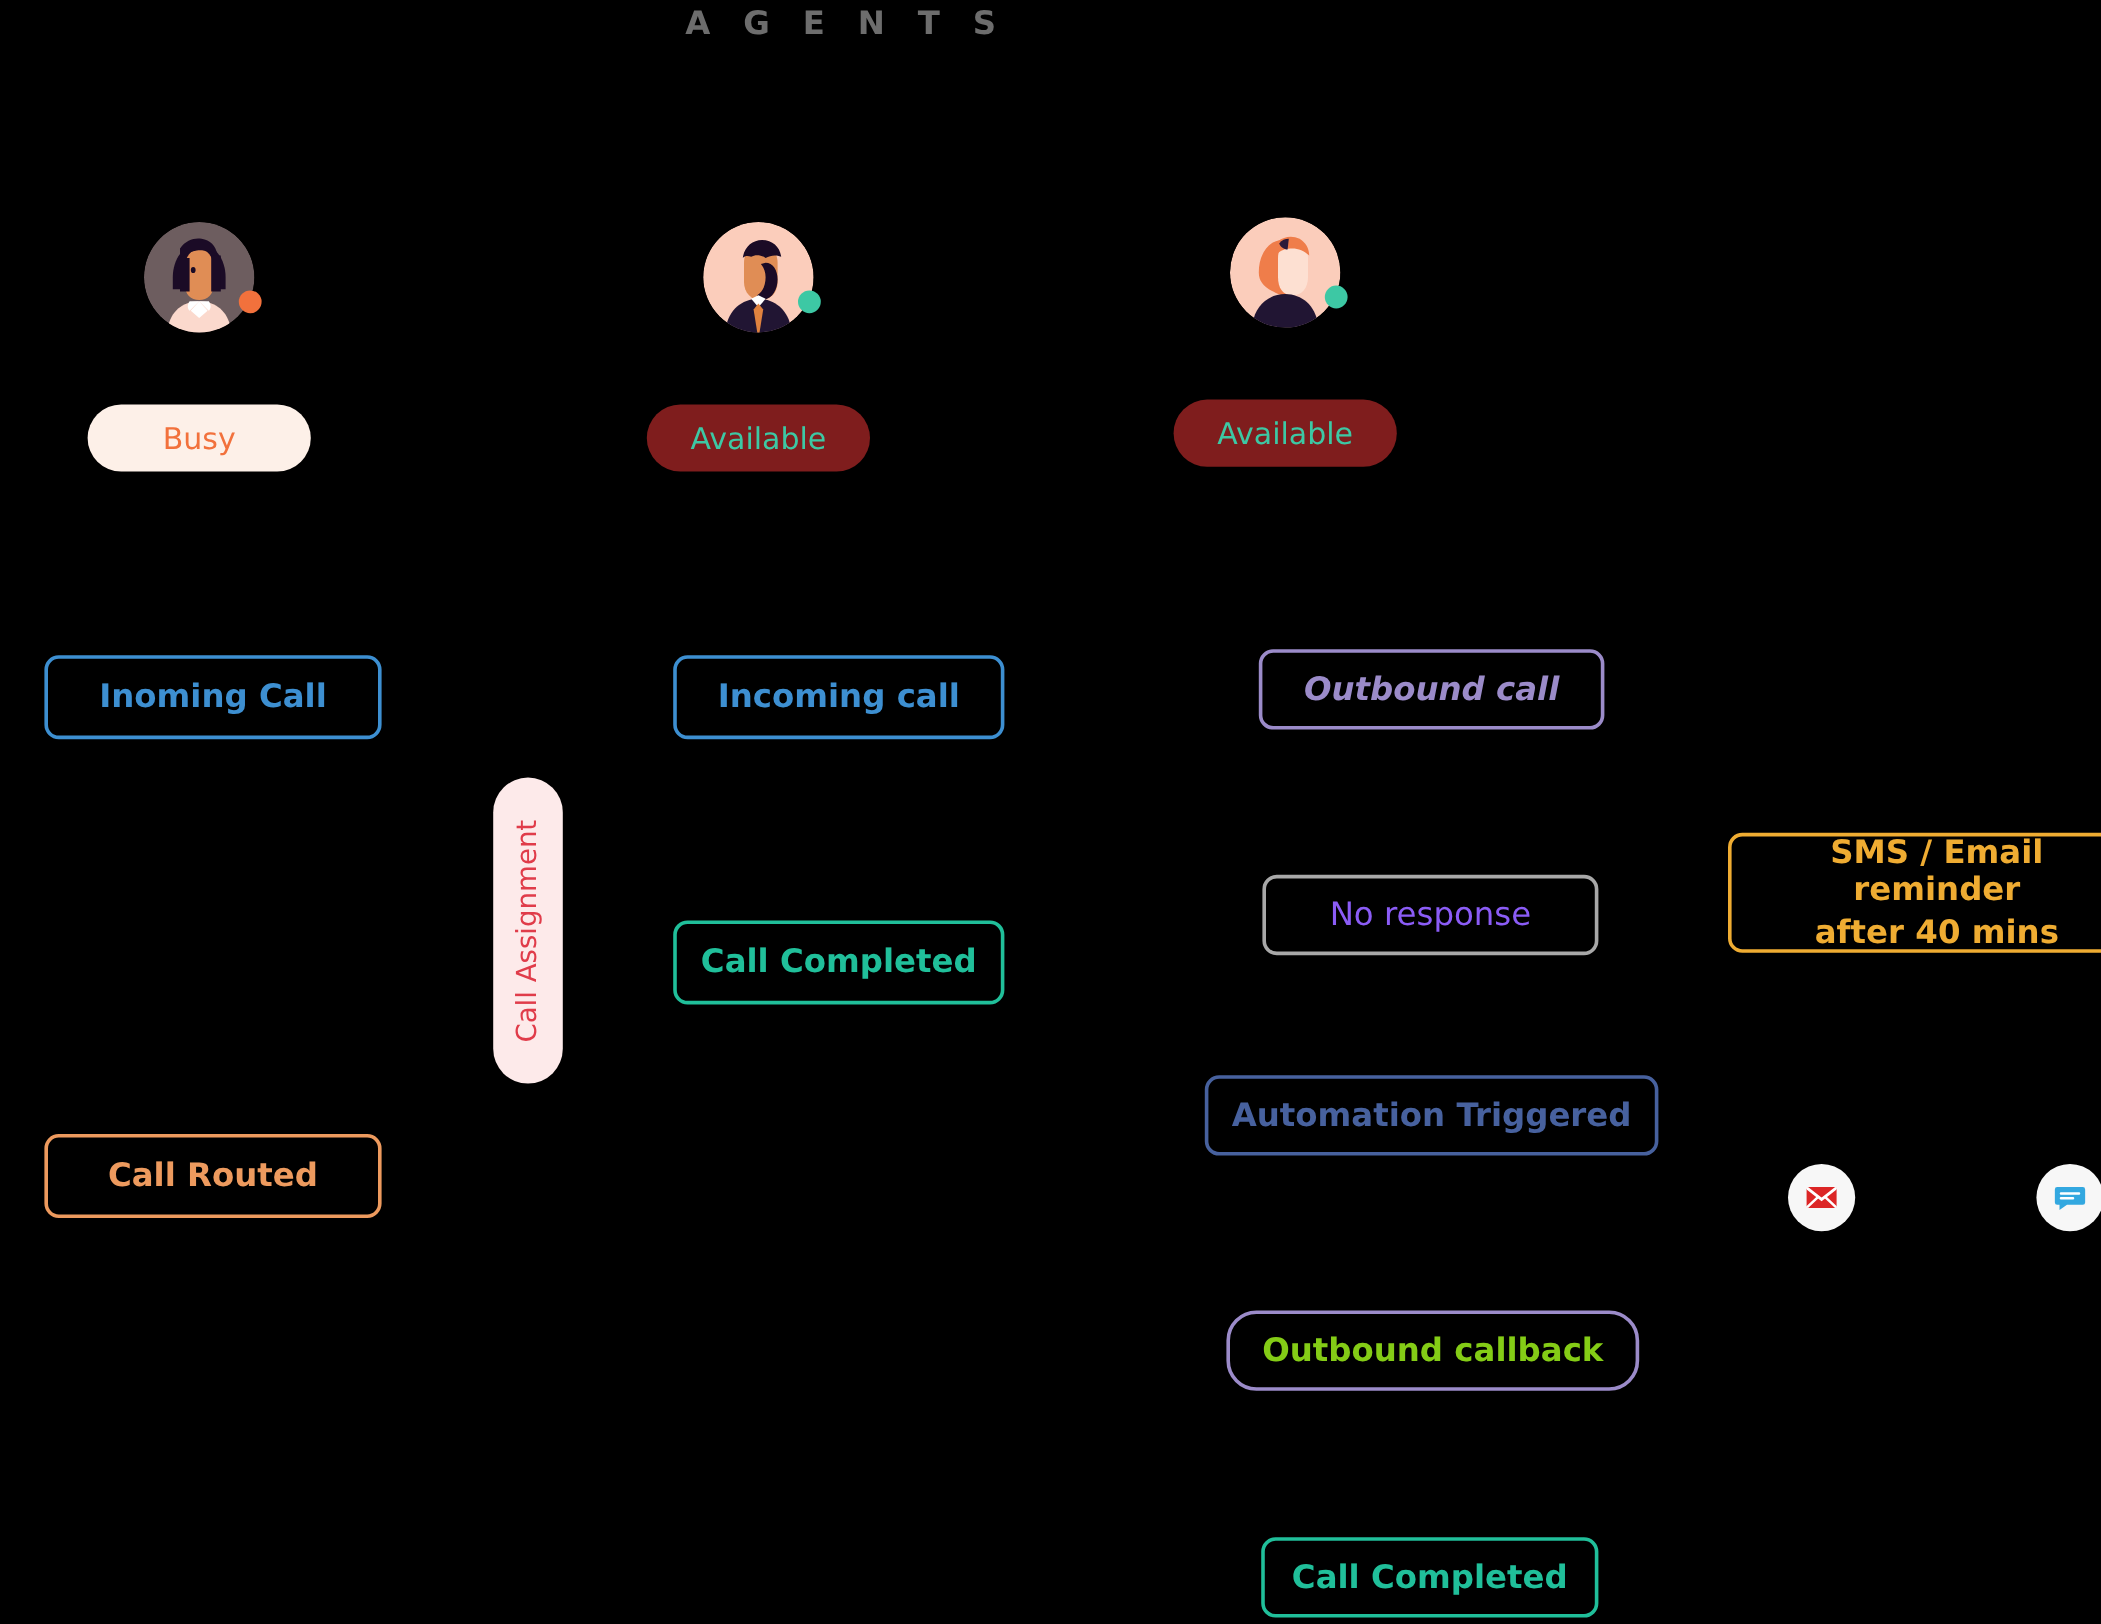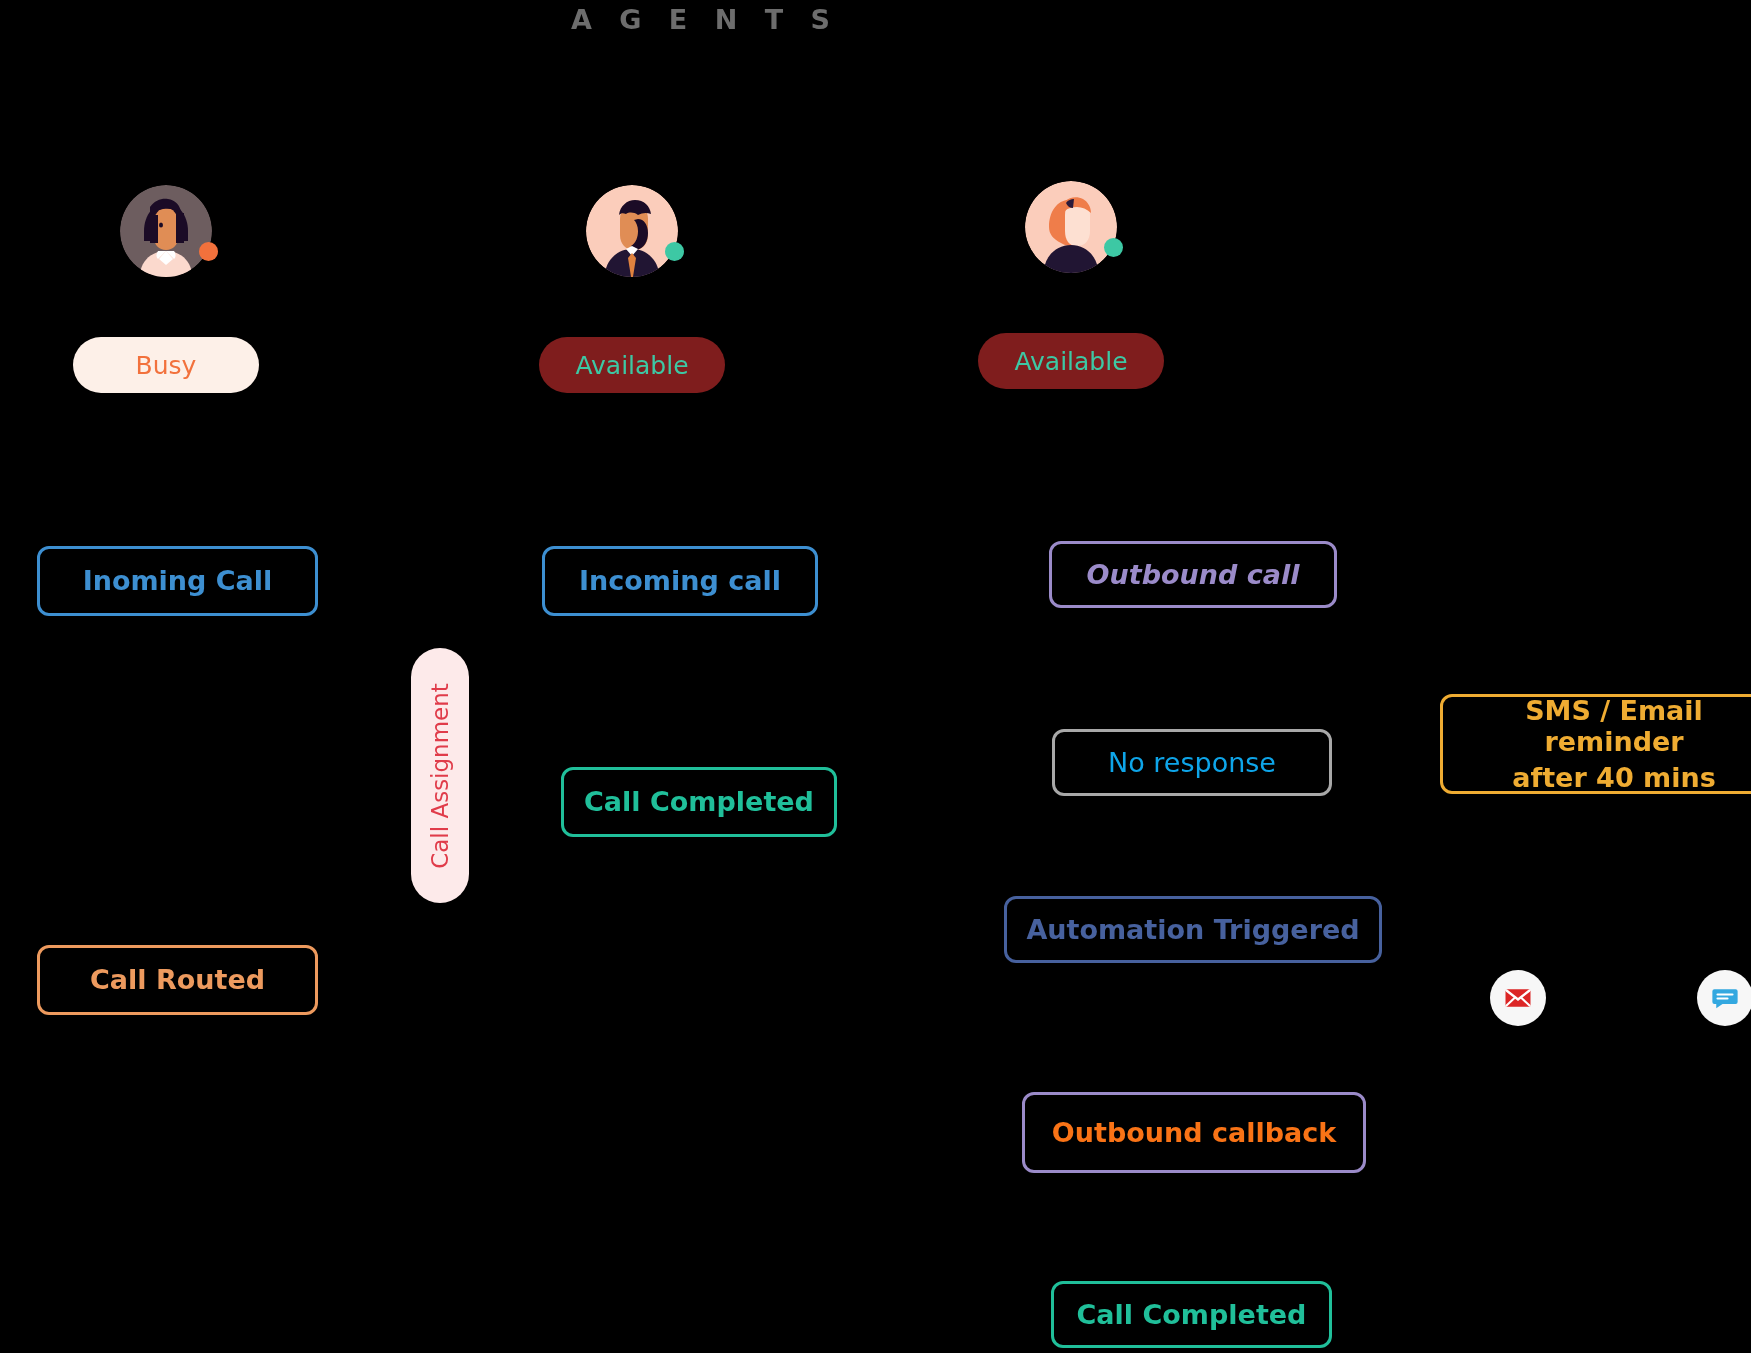--- a/index.html
+++ b/index.html
@@ -208,31 +208,31 @@
   </div>
 
   <div class="fbox" style="left:-3px; top:546px; width:281px; height:70px; border-color:#3d8fd1; color:#3d8fd1;">Inoming Call</div>
 
   <div class="fbox" style="left:-3px; top:945px; width:281px; height:70px; border-color:#ed9a5e; color:#ed9a5e;">Call Routed</div>
 
   <div class="vpill" style="left:371px; top:648px; width:58px; height:255px;">
     <span>Call Assignment</span>
   </div>
 
-  <div class="fbox" style="left:502px; top:546px; width:276px; height:70px; border-color:#3d8fd1; color:#3d8fd1;">Incoming call</div>
+  <div class="fbox" style="left:521px; top:546px; width:276px; height:70px; border-color:#3d8fd1; color:#3d8fd1;">Incoming call</div>
 
   <div class="fbox" style="left:521px; top:767px; width:276px; height:70px; border-color:#20bf9a; color:#20bf9a;">Call Completed</div>
 
   <div class="fbox" style="left:1009px; top:541px; width:288px; height:67px; border-color:#9b8bc9; color:#9b8bc9;font-style:italic;">Outbound call</div>
 
-  <div class="fbox thin" style="left:1012px; top:729px; width:280px; height:67px; border-color:#a8a8a8; color:#0ea5e9;">No response</div>
+  <div class="fbox thin" style="left:1012px; top:729px; width:280px; height:67px; border-color:#a8a8a8; color:#8b5cf6;">No response</div>
 
   <div class="fbox" style="left:964px; top:896px; width:378px; height:67px; border-color:#47619e; color:#47619e;">Automation Triggered</div>
 
-  <div class="fbox" style="left:982px; top:1092px; width:344px; height:81px; border-color:#9b8bc9; color:#f97316;">Outbound callback</div>
+  <div class="fbox" style="left:982px; top:1092px; width:344px; height:67px; border-color:#9b8bc9; color:#84cc16;border-radius:25px;">Outbound callback</div>
 
   <div class="fbox" style="left:1011px; top:1281px; width:281px; height:67px; border-color:#20bf9a; color:#20bf9a;">Call Completed</div>
 
   <div class="fbox" style="left:1400px; top:694px; width:348px; height:100px; border-color:#efac32; color:#efac32; flex-direction:column; gap:4px;">
     <span>SMS / Email reminder</span>
     <span>after 40 mins</span>
   </div>
 
   <div class="chan-icon" style="left:1450px; top:970px;">
     <svg width="30" height="30" viewBox="0 0 24 24">

